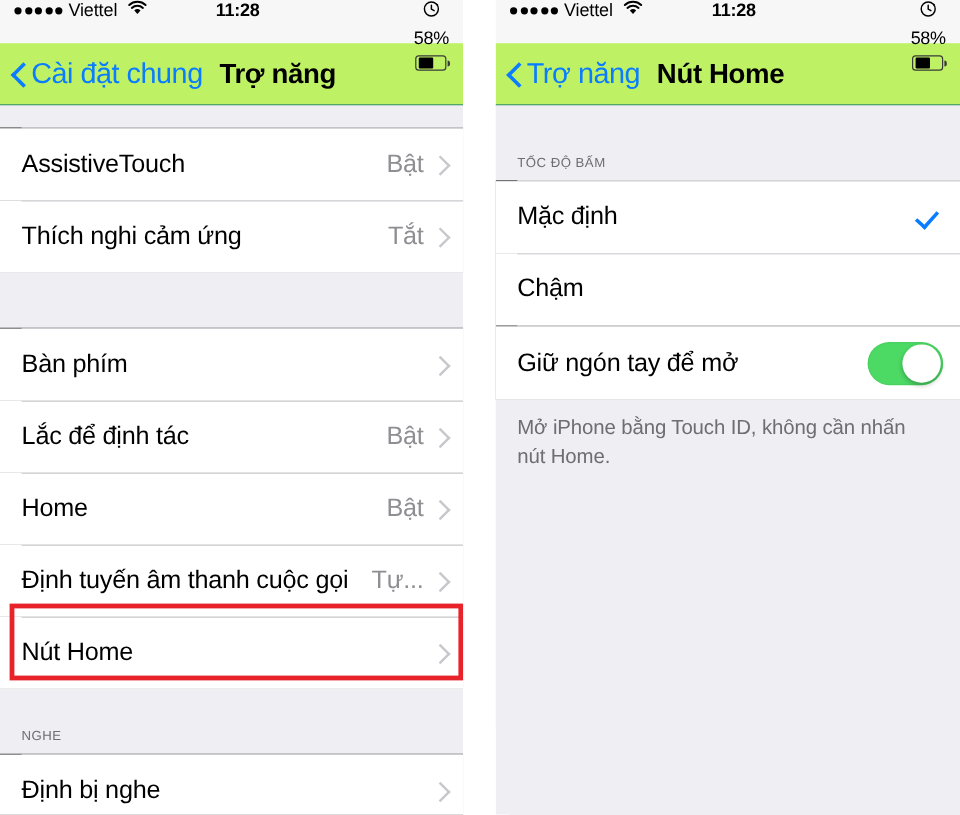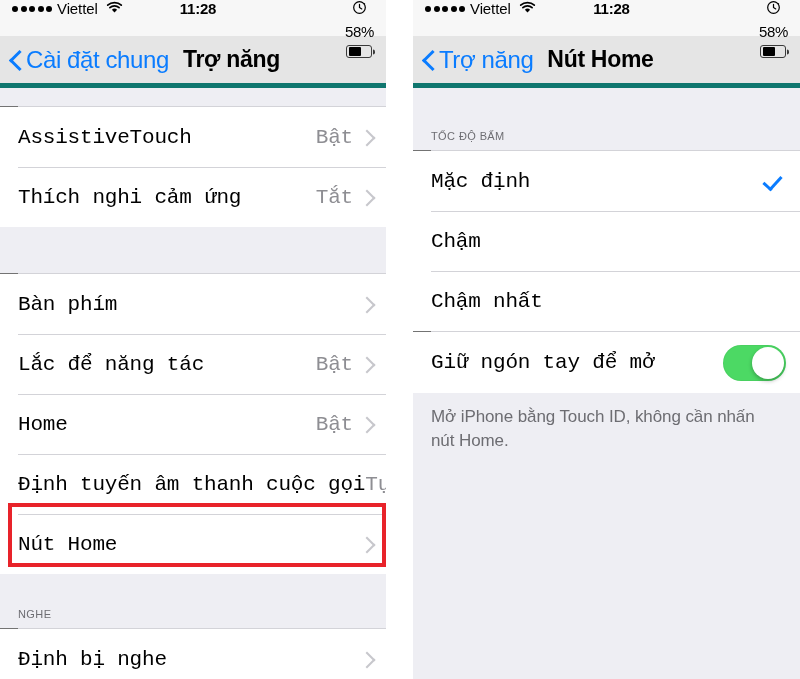--- a/index.html
+++ b/index.html
@@ -78,22 +78,22 @@
     transform: translateY(-50%);
     width: 2.3px; height: 5px;
     background: #3a3a3a;
     border-radius: 0 2px 2px 0;
   }
   .battery-fill { height: 100%; background: #000; border-radius: 1px; }
 
   
   .navbar {
     height: 52px;
-    background: #e5e5e5;
-    border-bottom: 5px solid #0f766e;
+    background: #bef264;
+    border-bottom: 1px solid #0f766e;
     display: flex;
     align-items: center;
     padding: 0 10px;
     position: relative;
   }
   .back {
     display: flex;
     align-items: center;
     gap: 4px;
     color: #0a7cff;
@@ -120,21 +120,21 @@
     font-size: 23px;
     font-weight: bold;
     color: #000;
     margin-left: 14px;
     letter-spacing: -0.3px;
   }
 
   
   .content { background: #eeeef3; height: calc(679px - 88px); position: relative; }
   .spacer { background: #eeeef3; }
-  .group { background: #737373; font-family: Liberation Mono, monospace; }
+  .group { background: #737373; }
   .row {
     height: 60px;
     background: #ffffff;
     display: flex;
     align-items: center;
     padding: 0 14px 0 18px;
     position: relative;
     cursor: pointer;
   }
   .row + .row::before {
@@ -312,21 +312,21 @@
       </div>
 
       <div class="spacer" style="height:46px"></div>
 
       <div class="group topline">
         <div class="row">
           <span class="row-label">Bàn phím</span>
           <span class="chev"></span>
         </div>
         <div class="row">
-          <span class="row-label">Lắc để năng tác</span>
+          <span class="row-label">Lắc để định tác</span>
           <span class="row-value">Bật</span>
           <span class="chev"></span>
         </div>
         <div class="row">
           <span class="row-label">Home</span>
           <span class="row-value">Bật</span>
           <span class="chev"></span>
         </div>
         <div class="row">
           <span class="row-label">Định tuyến âm thanh cuộc gọi</span>
@@ -407,23 +407,20 @@
       </div>
 
       <div class="group topline">
         <div class="row">
           <span class="row-label">Mặc định</span>
           <span class="check"></span>
         </div>
         <div class="row">
           <span class="row-label">Chậm</span>
         </div>
-        <div class="row">
-          <span class="row-label">Chậm nhất</span>
-        </div>
       </div>
 
 
       <div class="group topline">
         <div class="row" style="height:61px">
           <span class="row-label">Giữ ngón tay để mở</span>
           <span class="toggle">
             <span class="knob"></span>
           </span>
         </div>

